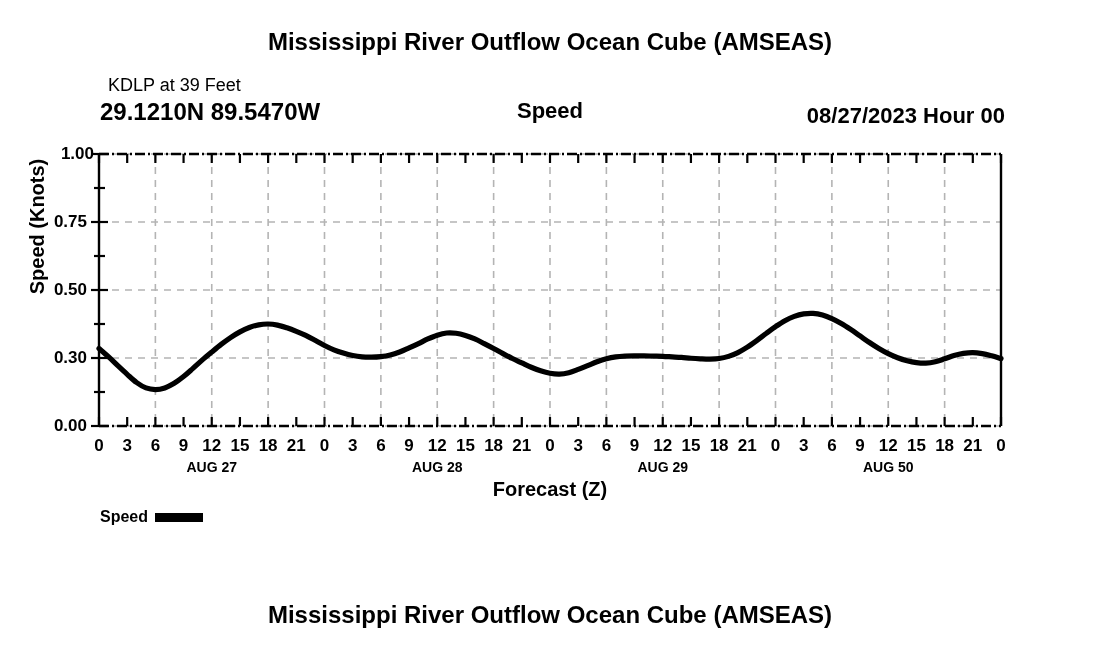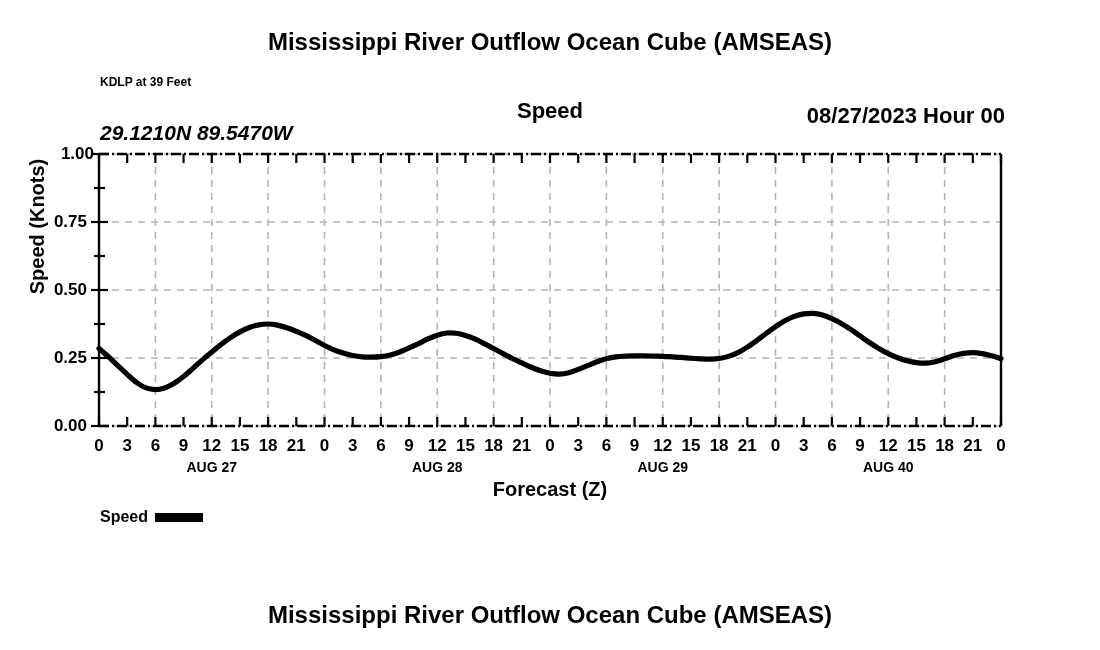--- a/index.html
+++ b/index.html
@@ -30,31 +30,30 @@
     top: 601px;
     left: 0;
     width: 1100px;
     text-align: center;
     font-size: 24px;
     font-weight: bold;
   }
   .hdr-station {
     position: absolute;
     top: 75px;
+    left: 108px;
+    font-size: 18px;
+    font-weight: normal;
+  }
+  .hdr-coords {
+    position: absolute;
+    top: 98px;
     left: 100px;
-    font-size: 12px;
-    font-weight: bold;
-  }
-  .hdr-coords {
-    position: absolute;
-    top: 121px;
-    left: 100px;
-    font-size: 21px;
-    font-weight: bold;
-    font-style: italic;
+    font-size: 24px;
+    font-weight: bold;
   }
   .hdr-center {
     position: absolute;
     top: 98px;
     left: 0;
     width: 1100px;
     text-align: center;
     font-size: 22px;
     font-weight: bold;
   }
@@ -142,21 +141,21 @@
 
 <div class="hdr-station">KDLP at 39 Feet</div>
 <div class="hdr-coords">29.1210N  89.5470W</div>
 <div class="hdr-center">Speed</div>
 <div class="hdr-right">08/27/2023 Hour 00</div>
 
 <div id="plot-wrap">
   <div class="ylabel">Speed (Knots)</div>
   <div id="ytick-labels">
       <div class="ytick-label" style="top: 426px; left: 31px;">0.00</div>
-      <div class="ytick-label" style="top: 358px; left: 31px;">0.25</div>
+      <div class="ytick-label" style="top: 358px; left: 31px;">0.30</div>
       <div class="ytick-label" style="top: 290px; left: 31px;">0.50</div>
       <div class="ytick-label" style="top: 222px; left: 31px;">0.75</div>
       <div class="ytick-label" style="top: 154px; left: 38px;">1.00</div>
     </div>
   <div id="xtick-labels">
       <div class="xtick-label" style="left: 99px; top: 436px;">0</div>
       <div class="xtick-label" style="left: 127.188px; top: 436px;">3</div>
       <div class="xtick-label" style="left: 155.375px; top: 436px;">6</div>
       <div class="xtick-label" style="left: 183.562px; top: 436px;">9</div>
       <div class="xtick-label" style="left: 211.75px; top: 436px;">12</div>
@@ -186,21 +185,21 @@
       <div class="xtick-label" style="left: 888.25px; top: 436px;">12</div>
       <div class="xtick-label" style="left: 916.438px; top: 436px;">15</div>
       <div class="xtick-label" style="left: 944.625px; top: 436px;">18</div>
       <div class="xtick-label" style="left: 972.812px; top: 436px;">21</div>
       <div class="xtick-label" style="left: 1001px; top: 436px;">0</div>
     </div>
   <div id="xday-labels">
       <div class="xday-label" style="left: 211.75px; top: 459px;">AUG 27</div>
       <div class="xday-label" style="left: 437.25px; top: 459px;">AUG 28</div>
       <div class="xday-label" style="left: 662.75px; top: 459px;">AUG 29</div>
-      <div class="xday-label" style="left: 888.25px; top: 459px;">AUG 40</div>
+      <div class="xday-label" style="left: 888.25px; top: 459px;">AUG 50</div>
     </div>
   <svg id="plot-svg" width="1100" height="650" style="position:absolute;left:0;top:0;">
       <line x1="99" x2="1001" y1="426" y2="426" stroke="#b4b4b4" stroke-width="1.6" stroke-dasharray="7,6"></line>
       <line x1="99" x2="1001" y1="358" y2="358" stroke="#b4b4b4" stroke-width="1.6" stroke-dasharray="7,6"></line>
       <line x1="99" x2="1001" y1="290" y2="290" stroke="#b4b4b4" stroke-width="1.6" stroke-dasharray="7,6"></line>
       <line x1="99" x2="1001" y1="222" y2="222" stroke="#b4b4b4" stroke-width="1.6" stroke-dasharray="7,6"></line>
       <line x1="99" x2="1001" y1="154" y2="154" stroke="#b4b4b4" stroke-width="1.6" stroke-dasharray="7,6"></line>
       <line x1="99" x2="99" y1="154" y2="426" stroke="#b4b4b4" stroke-width="1.6" stroke-dasharray="7,6"></line>
       <line x1="155.375" x2="155.375" y1="154" y2="426" stroke="#b4b4b4" stroke-width="1.6" stroke-dasharray="7,6"></line>
       <line x1="211.75" x2="211.75" y1="154" y2="426" stroke="#b4b4b4" stroke-width="1.6" stroke-dasharray="7,6"></line>

